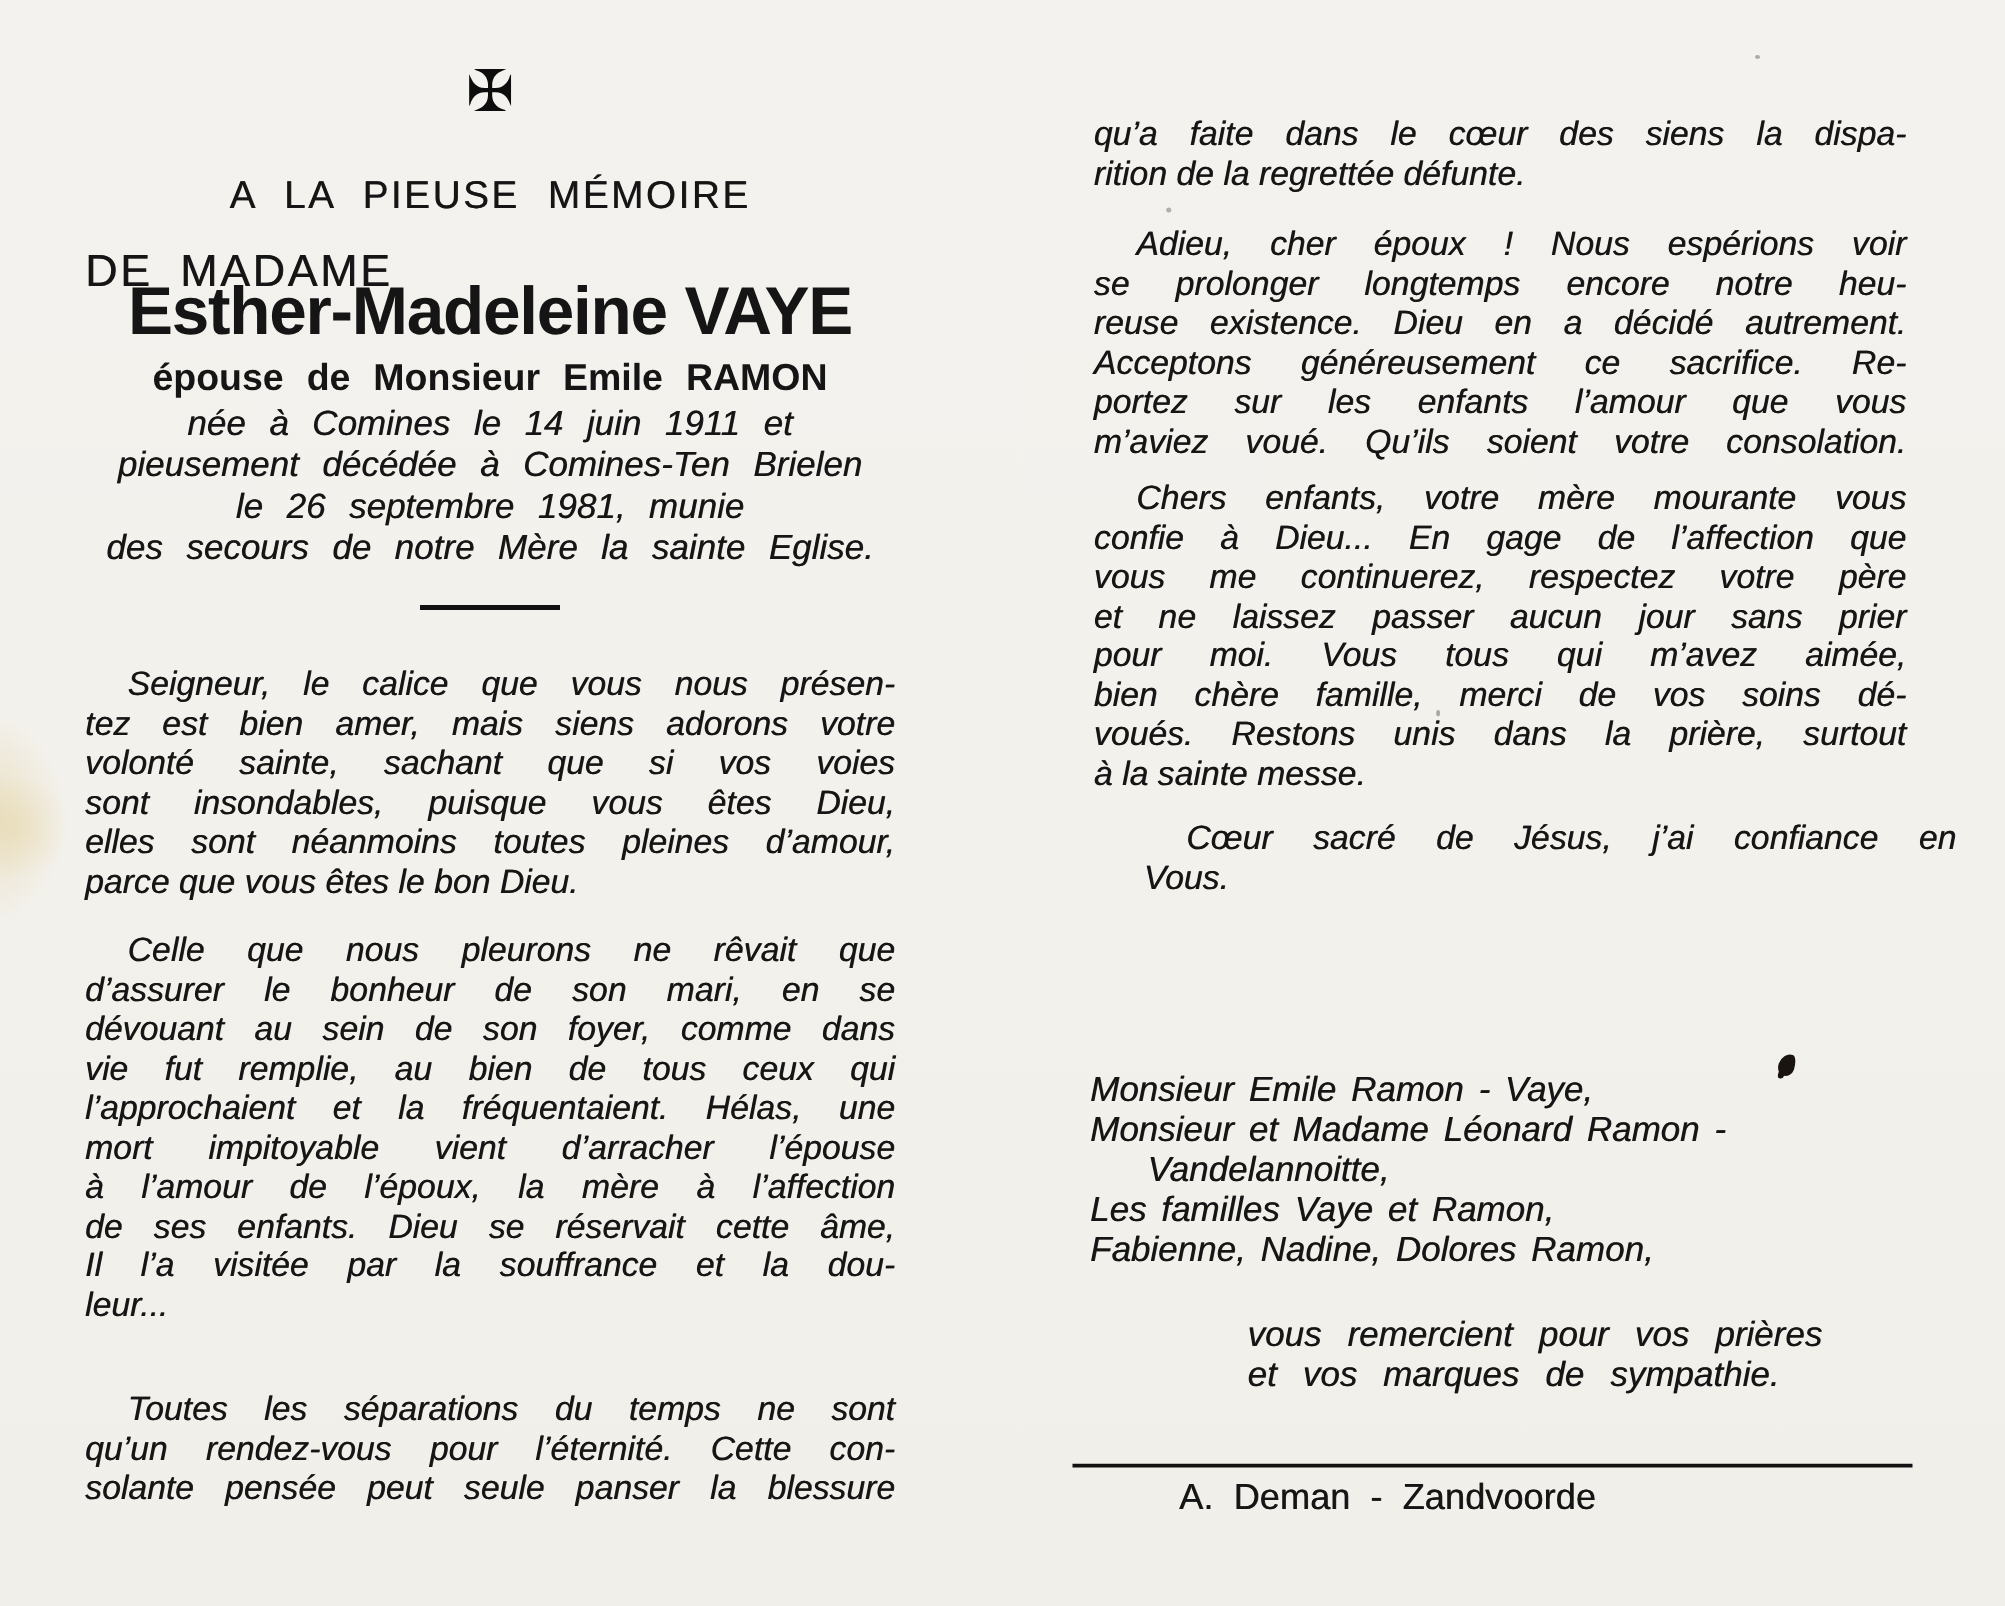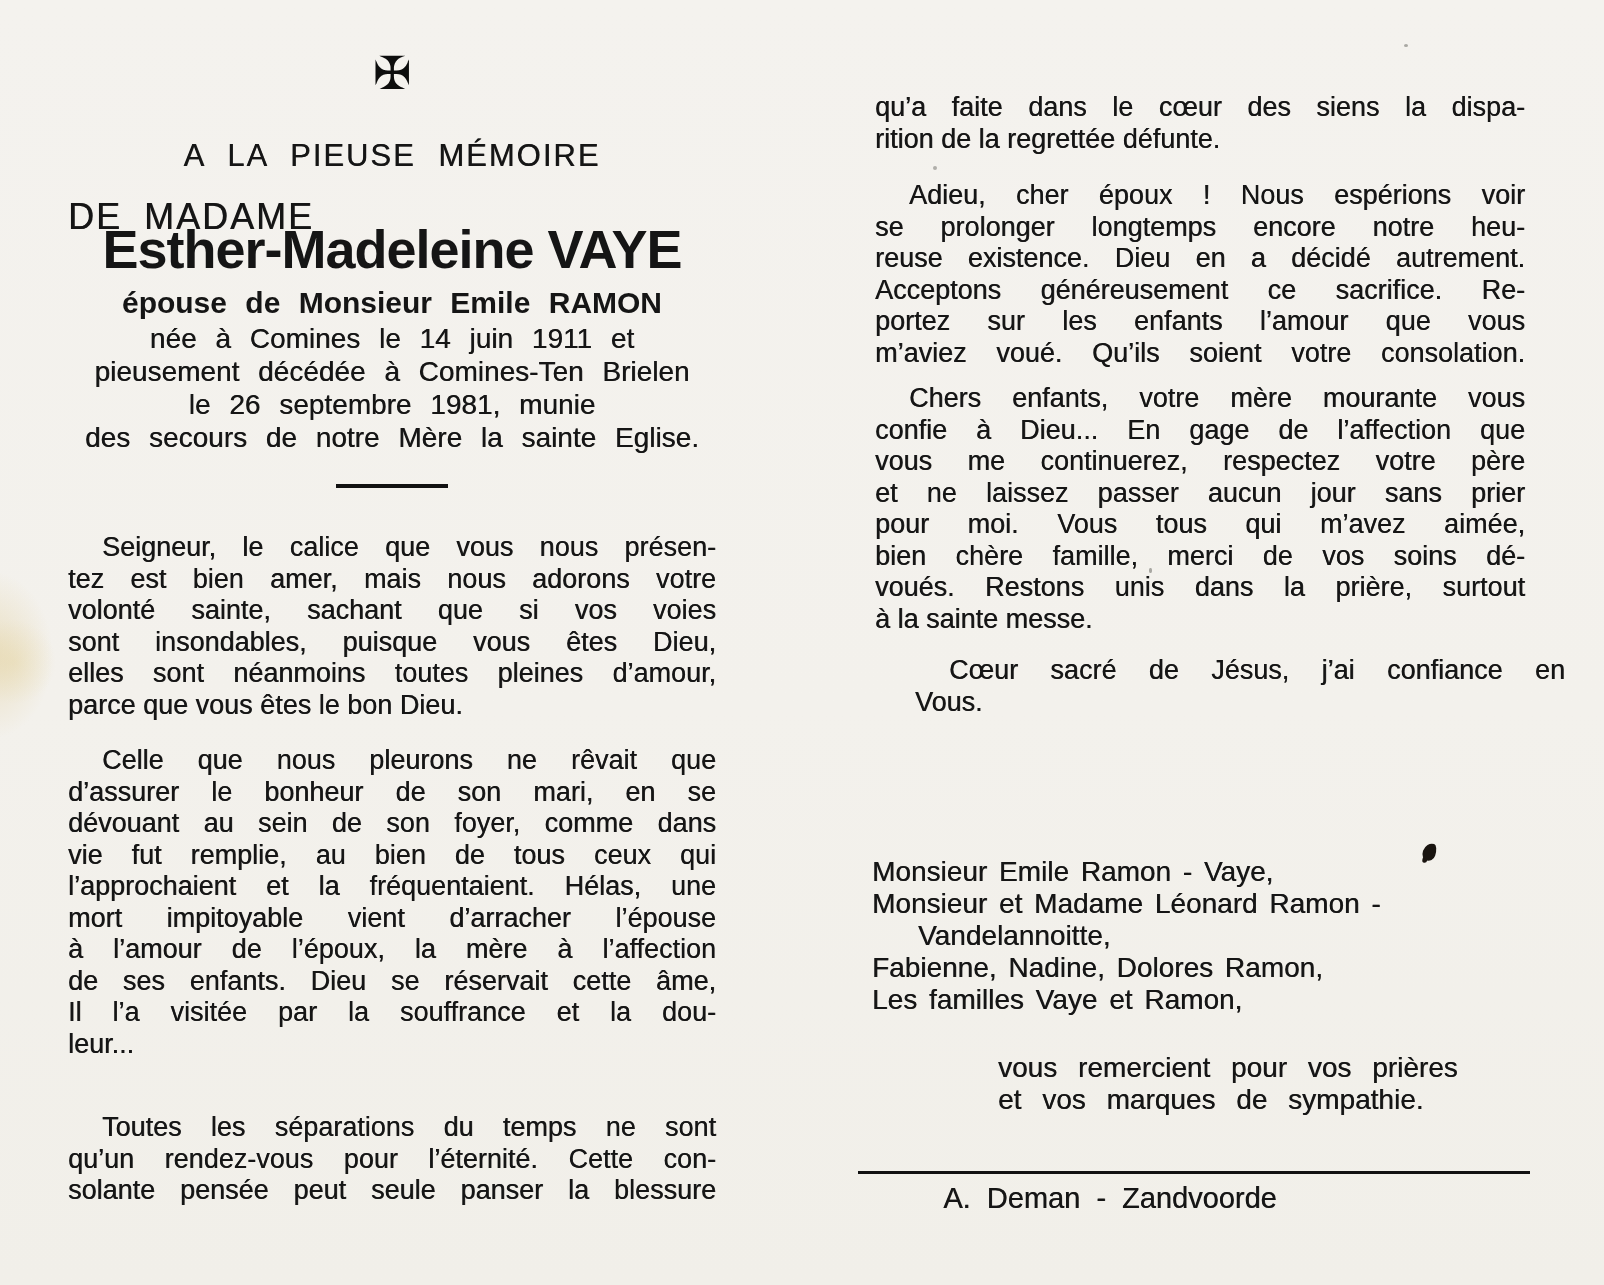--- a/index.html
+++ b/index.html
@@ -7,21 +7,21 @@
     position:relative; width:1604px; height:1285px;
     background:
       radial-gradient(90px 120px at -10px 655px, rgba(222,200,140,0.45), rgba(222,200,140,0) 70%),
       radial-gradient(60px 60px at 14px 662px, rgba(230,214,160,0.35), rgba(230,214,160,0) 70%),
       linear-gradient(180deg,#f4f2ee 0%, #f3f1ec 55%, #f1efe9 100%);
     font-family:"Liberation Sans","DejaVu Sans",sans-serif;
     color:#151515; overflow:hidden;
   }
   .ink { text-shadow:0.4px 0 0 rgba(10,10,10,0.8); }
   
-  .lines .tline { display:block; }
+  .lines .tline { display:block;font-style:italic; }
   .par { position:absolute; left:68px; width:648px; font-size:27px; line-height:31.5px; }
   .par .tline { text-align:justify; text-align-last:justify; }
   .par .tline.tlast { text-align-last:left; }
   .par[data-fill-last="true"] .tline.tlast { text-align-last:justify; }
   .par .tline:first-child { text-indent:34px; }
   .par[data-indent="false"] .tline:first-child { text-indent:0; }
   .rcol { left:875px; width:650px; }
 
   .cross { position:absolute; left:68px; width:648px; top:50px; text-align:center;
            font-size:46px; line-height:46px; color:#0d0d0d; }
@@ -77,21 +77,21 @@
       <div class="tline">née à Comines le 14 juin 1911 et</div>
       <div class="tline">pieusement décédée à Comines-Ten Brielen</div>
       <div class="tline">le 26 septembre 1981, munie</div>
       <div class="tline tlast">des secours de notre Mère la sainte Eglise.</div>
     </div>
 
   <div id="rule1" class="rule"></div>
 
   <div id="lp1" class="par lines ink">
       <div class="tline">Seigneur, le calice que vous nous présen-</div>
-      <div class="tline">tez est bien amer, mais nous adorons votre</div>
+      <div class="tline">tez est bien amer, mais siens adorons votre</div>
       <div class="tline">volonté sainte, sachant que si vos voies</div>
       <div class="tline">sont insondables, puisque vous êtes Dieu,</div>
       <div class="tline">elles sont néanmoins toutes pleines d’amour,</div>
       <div class="tline tlast">parce que vous êtes le bon Dieu.</div>
     </div>
   <div id="lp2" class="par lines ink">
       <div class="tline">Celle que nous pleurons ne rêvait que</div>
       <div class="tline">d’assurer le bonheur de son mari, en se</div>
       <div class="tline">dévouant au sein de son foyer, comme dans</div>
       <div class="tline">vie fut remplie, au bien de tous ceux qui</div>
@@ -132,22 +132,22 @@
     </div>
   <div id="rp4" class="par rcol lines ink">
       <div class="tline">Cœur sacré de Jésus, j’ai confiance en</div>
       <div class="tline tlast">Vous.</div>
     </div>
 
   <div class="family lines ink">
       <div class="tline">Monsieur Emile Ramon - Vaye,</div>
       <div class="tline">Monsieur et Madame Léonard Ramon -</div>
       <div class="tline">Vandelannoitte,</div>
+      <div class="tline tlast">Les familles Vaye et Ramon,</div>
       <div class="tline">Fabienne, Nadine, Dolores Ramon,</div>
-      <div class="tline tlast">Les familles Vaye et Ramon,</div>
     </div>
 
   <div class="thanks lines ink">
       <div class="tline">vous remercient pour vos prières</div>
       <div class="tline tlast">et vos marques de sympathie.</div>
     </div>
 
   <div id="rule2" class="rule"></div>
 
   <div class="printer ink">A. Deman - Zandvoorde</div>

